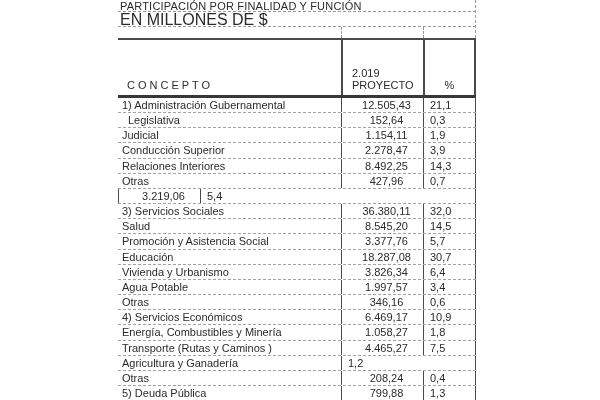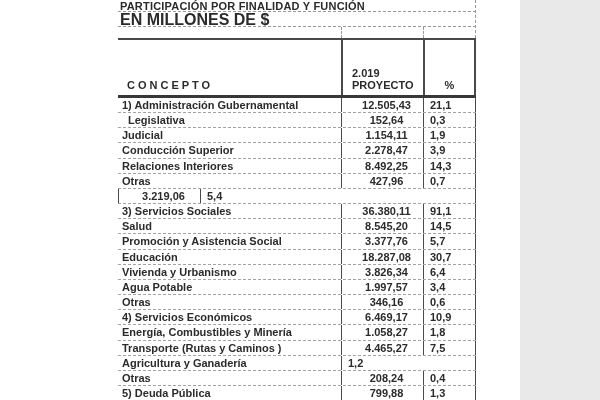--- a/index.html
+++ b/index.html
@@ -1,25 +1,25 @@
 <!DOCTYPE html>
 <html style="--bg: #ffffff; --text: #2b2b2b; --line: #4a4a4a; --dash: #999999;"><head>
 <meta charset="utf-8">
 <style>
   * { margin: 0; padding: 0; box-sizing: border-box; }
   html, body { background: #e9e9e9; }
 
   .page {
     position: relative;
-    width: 520px;
+    width: 600px;
     height: 400px;
     background: var(--bg, #ffffff);
     overflow: hidden;
     font-family: "Liberation Sans", sans-serif;
-    font-weight: 700;
+    font-weight: 400;
     color: var(--text, #2b2b2b);
   }
 
   .doc {
     position: absolute;
     left: 118px;
     top: 0;
     width: 358px;
   }
 
@@ -162,21 +162,21 @@
   </div>
 
   <div class="row">
     <div class="cell proyecto">3.219,06</div>
     <div class="cell pct">5,4</div>
   </div>
 
   <div class="row">
     <div class="cell concepto">3) Servicios Sociales</div>
     <div class="cell proyecto">36.380,11</div>
-    <div class="cell pct">91,1</div>
+    <div class="cell pct">32,0</div>
   </div>
 
   <div class="row">
     <div class="cell concepto">Salud</div>
     <div class="cell proyecto">8.545,20</div>
     <div class="cell pct">14,5</div>
   </div>
 
   <div class="row">
     <div class="cell concepto">Promoción y Asistencia Social</div>

